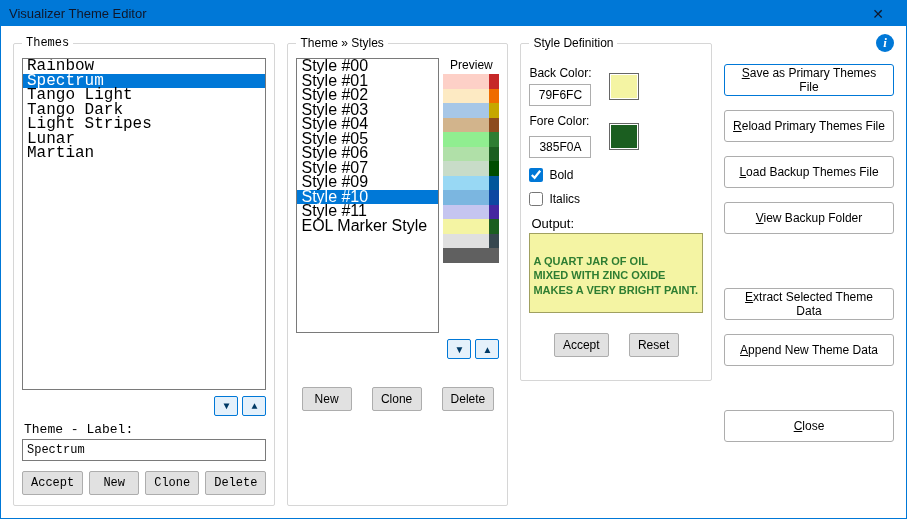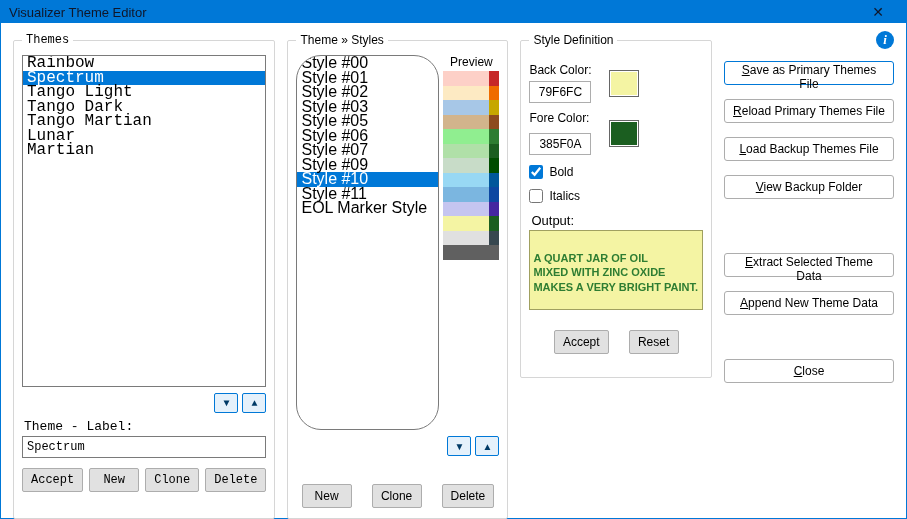--- a/index.html
+++ b/index.html
@@ -73,21 +73,21 @@
     white-space: nowrap;
     cursor: default;
   }
   .listbox .item.selected {
     background: #0078d7;
     color: #fff;
   }
 
   .themes-list { height: 332px; }
   .styles-wrap { display:flex; gap:4px; }
-  .styles-list { height: 375px; flex:1;border-radius:25px; }
+  .styles-list { height: 275px; flex:1; }
   .preview-col { width:56px; display:flex; flex-direction:column; }
   .preview-head { font-size:12px; text-align:center; height:16px; }
   .swatch-row { display:flex; height:14.5px; }
   .swatch-row .swa { flex:1; }
   .swatch-row .swb { width:10px; }
 
   .updown-row { display:flex; justify-content:flex-end; gap:4px; margin-top:6px; }
   .arrow-btn {
     width:24px; height:20px;
     border:1px solid #0078d7;
@@ -116,21 +116,21 @@
     border:1px solid #adadad;
     background:#e1e1e1;
     border-radius:2px;
     font-size:12px;
     font-family:inherit;
     cursor:pointer;
   }
 
   .action-btn {
     width:170px;
-    height:24px;
+    height:32px;
     border:1px solid #0078d7;
     background:#fff;
     border-radius:3px;
     font-size:12px;
     font-family:inherit;
     margin-bottom:14px;
     cursor:pointer;
   }
   .action-btn.gray { border-color:#adadad; }
   .action-btn .ul { text-decoration:underline; }
@@ -189,21 +189,21 @@
   <div class="content">
     <div class="info-icon">i</div>
 
     <fieldset class="group col-themes">
       <legend>Themes</legend>
       <div class="listbox themes-list" id="themes-list">
           <div class="item">Rainbow</div>
           <div class="item selected">Spectrum</div>
           <div class="item">Tango Light</div>
           <div class="item">Tango Dark</div>
-          <div class="item">Tango Martian</div>
+          <div class="item">Light Stripes</div>
           <div class="item">Lunar</div>
           <div class="item">Martian</div>
         </div>
       <div class="updown-row">
         <div class="arrow-btn">▼</div>
         <div class="arrow-btn">▲</div>
       </div>
       <div class="field-label">Theme - Label:</div>
       <input class="text-input" value="Spectrum" style="">
       <div class="btn-row">
@@ -215,20 +215,21 @@
     </fieldset>
 
     <fieldset class="group col-styles">
       <legend>Theme » Styles</legend>
       <div class="styles-wrap">
         <div class="listbox styles-list" id="styles-list">
             <div class="item">Style #00</div>
             <div class="item">Style #01</div>
             <div class="item">Style #02</div>
             <div class="item">Style #03</div>
+            <div class="item">Style #04</div>
             <div class="item">Style #05</div>
             <div class="item">Style #06</div>
             <div class="item">Style #07</div>
             <div class="item">Style #09</div>
             <div class="item selected">Style #10</div>
             <div class="item">Style #11</div>
             <div class="item">EOL Marker Style</div>
           </div>
         <div class="preview-col">
           <div class="preview-head">Preview</div>

